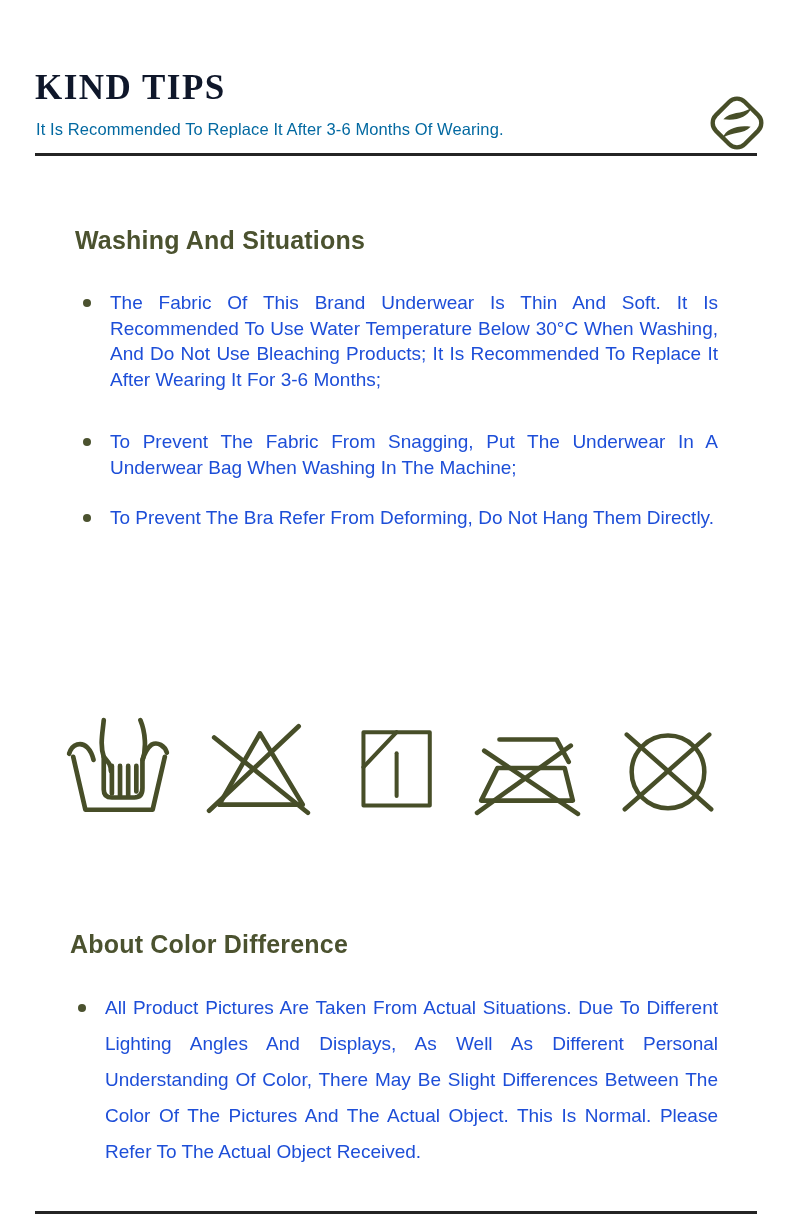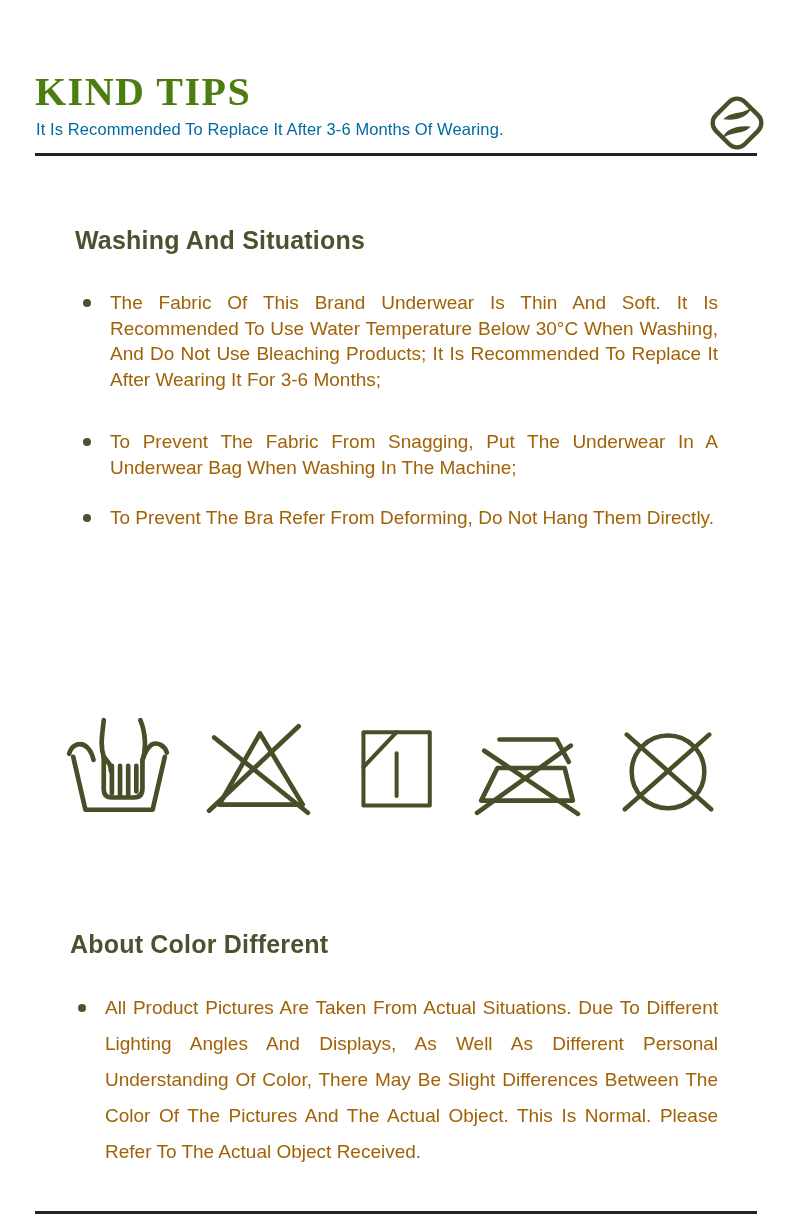--- a/index.html
+++ b/index.html
@@ -4,21 +4,21 @@
 <style>
   html,body{margin:0;padding:0;background:#ffffff;}
   .page{
     position:relative;width:790px;height:1226px;background:#ffffff;
     font-family:"Liberation Sans", sans-serif;color:#4d5334;overflow:hidden;
   }
   
   .title{
     position:absolute;left:35px;top:68px;
     font-family:"Liberation Serif", serif;font-weight:600;
-    font-size:40px;letter-spacing:1.5px;color:#4d7c0f;
+    font-size:35px;letter-spacing:1.5px;color:#0f172a;
   }
   .subtitle{
     position:absolute;left:36px;top:120px;
     font-size:16.5px;color:#0369a1;letter-spacing:.1px;
   }
   .logo{position:absolute;right:22px;top:92px;width:62px;height:62px;}
   .rule{position:absolute;left:35px;width:722px;height:3px;background:#242424;}
   .rule-top{top:153px;}
   .rule-bottom{top:1211px;}
   
@@ -34,21 +34,21 @@
   .blist li{display:flex;align-items:flex-start;}
   .washing-list li:nth-child(1){margin-bottom:37px;}
   .washing-list li:nth-child(2){margin-bottom:25px;justify-content:flex-end;}
   .washing-list li:nth-child(3){margin-bottom:41px;}
   .dot{
     flex:none;width:8px;height:8px;border-radius:50%;background:#4b522f;
     margin:9px 0 0 8px;
   }
   .btxt{
     margin-left:19px;width:608px;text-align:justify;
-    font-size:19px;line-height:25.5px;color:#a16207;
+    font-size:19px;line-height:25.5px;color:#1d4ed8;
   }
   .about-list .btxt{width:613px;line-height:36px;}
   .about-list .dot{margin-top:14px;}
   
   .icons{
     position:absolute;left:62px;top:708px;width:660px;height:120px;
     display:flex;justify-content:space-between;align-items:center;
   }
   .icons svg{display:block;}
   .ico{stroke:#474e28;fill:none;stroke-width:4.6;stroke-linecap:round;stroke-linejoin:round;}
@@ -127,21 +127,21 @@
     <svg width="108" height="118" viewBox="0 0 110 110" aria-hidden="true">
       <g class="ico">
         <circle cx="55" cy="59" r="37"></circle>
         <path d="M13 21 L99 97"></path>
         <path d="M97 21 L11 97"></path>
       </g>
     </svg>
 
   </div>
 
-  <div class="sec-heading about-heading">About Color Different</div>
+  <div class="sec-heading about-heading">About Color Difference</div>
 
   <ul class="blist about-list">
     <li>
       <span class="dot"></span>
       <div class="btxt">All Product Pictures Are Taken From Actual Situations. Due To Different Lighting Angles And Displays, As Well As Different Personal Understanding Of Color, There May Be Slight Differences Between The Color Of The Pictures And The Actual Object. This Is Normal. Please Refer To The Actual Object Received.</div>
     </li>
   </ul>
 
   <div class="rule rule-bottom"></div>
 

